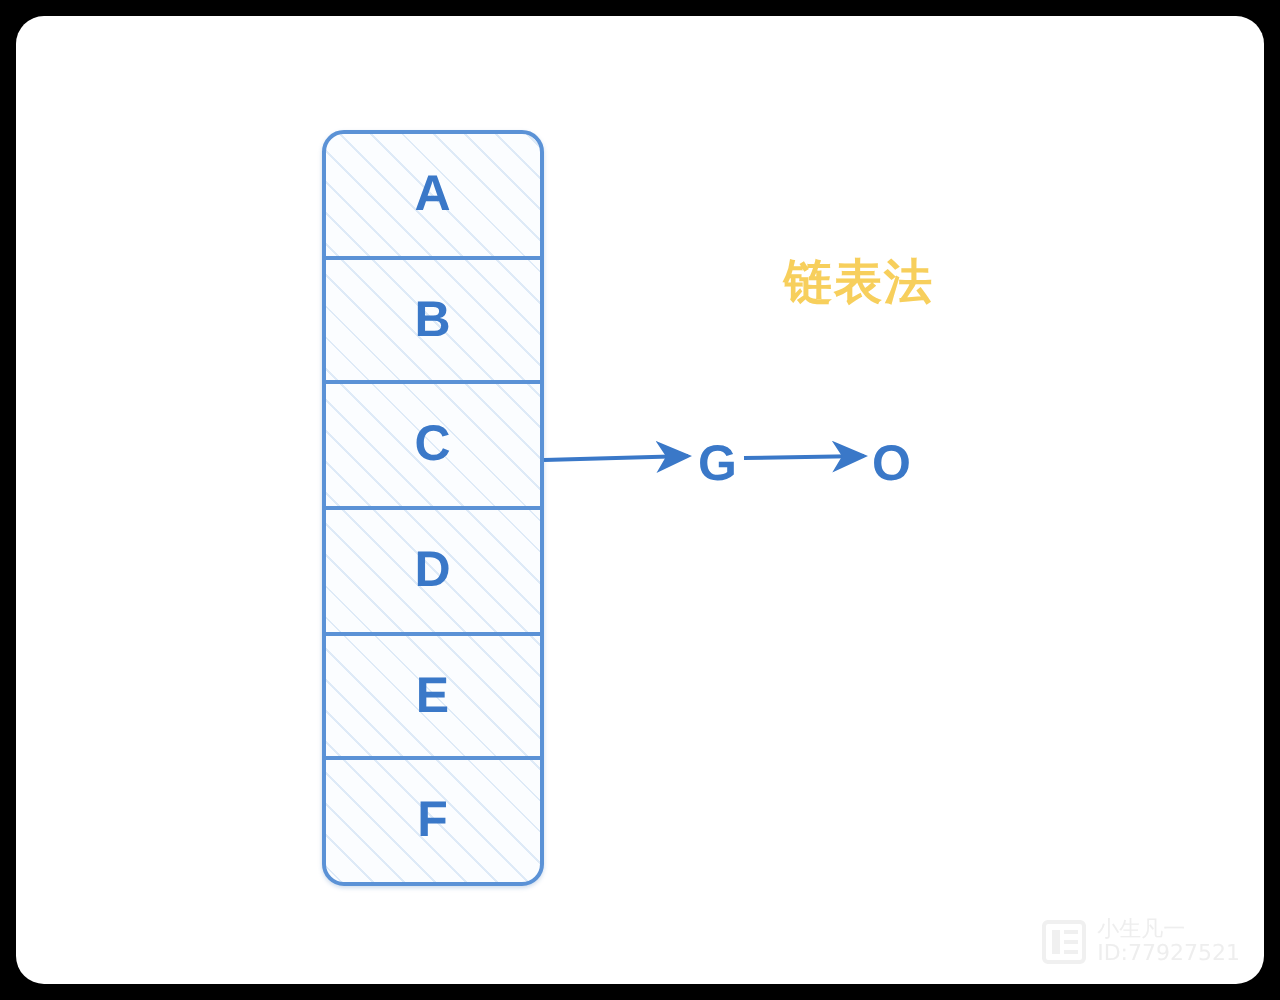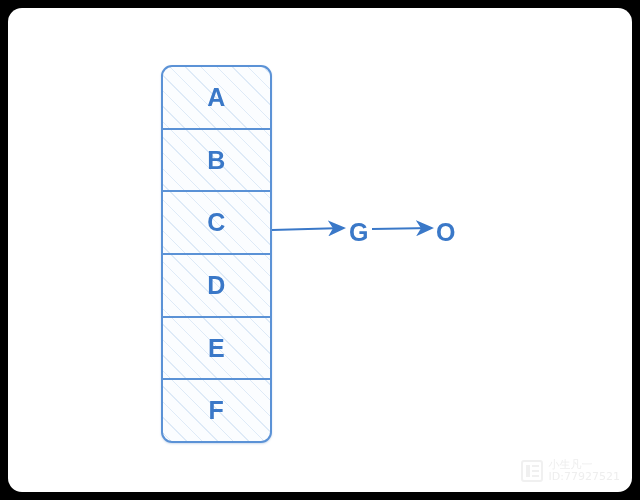--- a/index.html
+++ b/index.html
@@ -206,20 +206,21 @@
       <defs>
         <marker id="ah2" markerWidth="9" markerHeight="8" refX="8" refY="4" orient="auto">
           <path d="M0,0 L9,4 L0,8 L2.5,4 Z" fill="#3a78c8"></path>
         </marker>
       </defs>
       <line x1="2" y1="11" x2="62" y2="10" stroke="#3a78c8" stroke-width="2" marker-end="url(#ah2)"></line>
     </svg>
 
     <span id="chain-node-o" class="chain-node">O</span>
 
+    <div id="annotation-chaining">链表法</div>
 
     <div id="watermark">
       <div id="watermark-logo"></div>
       <div class="watermark-lines">
         <span class="watermark-text">小生凡一</span>
         <span class="watermark-text">ID:77927521</span>
       </div>
     </div>
 
   </div>

